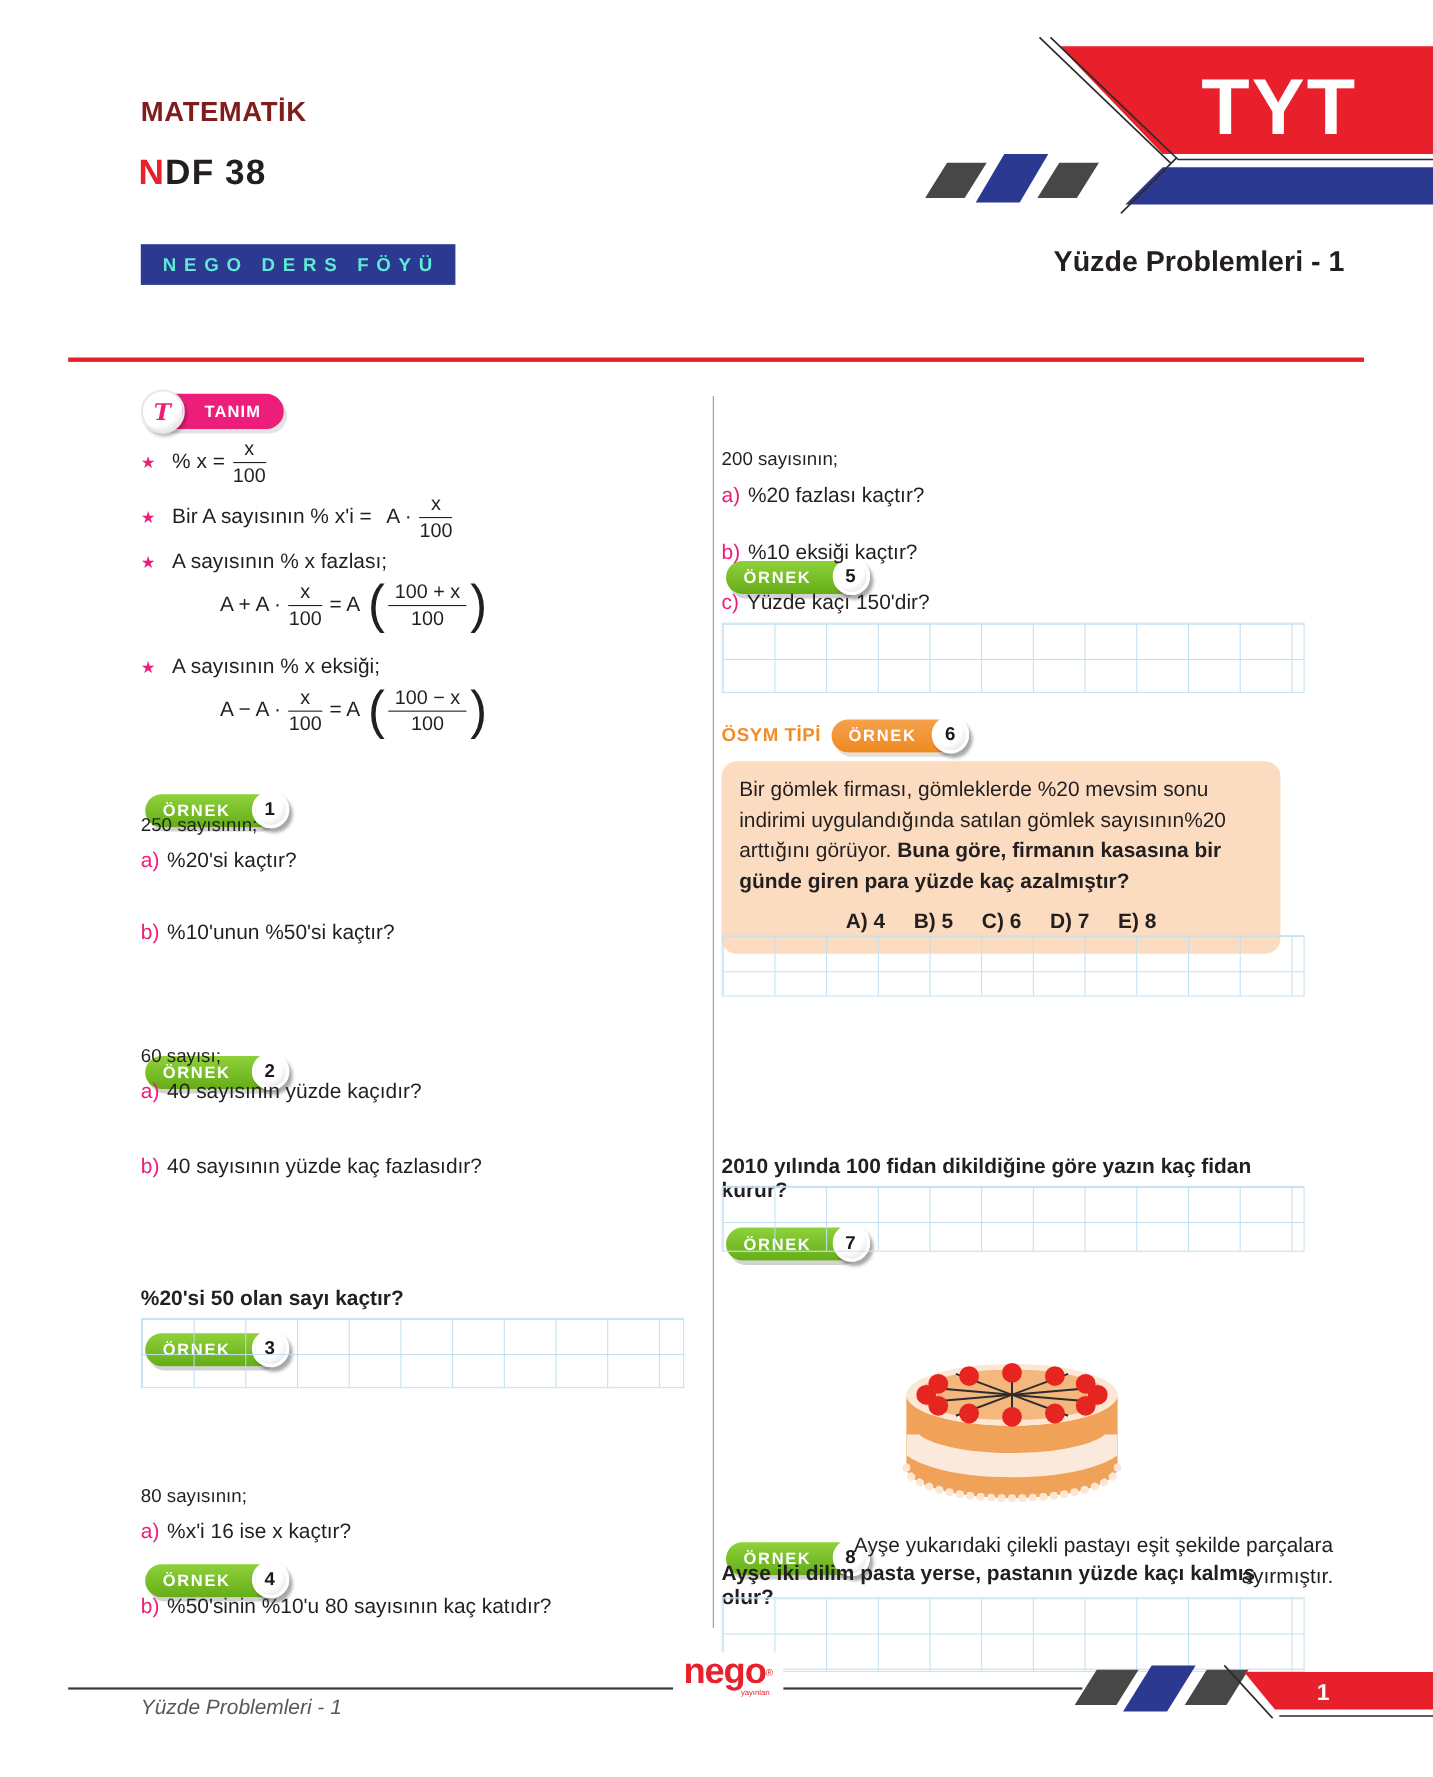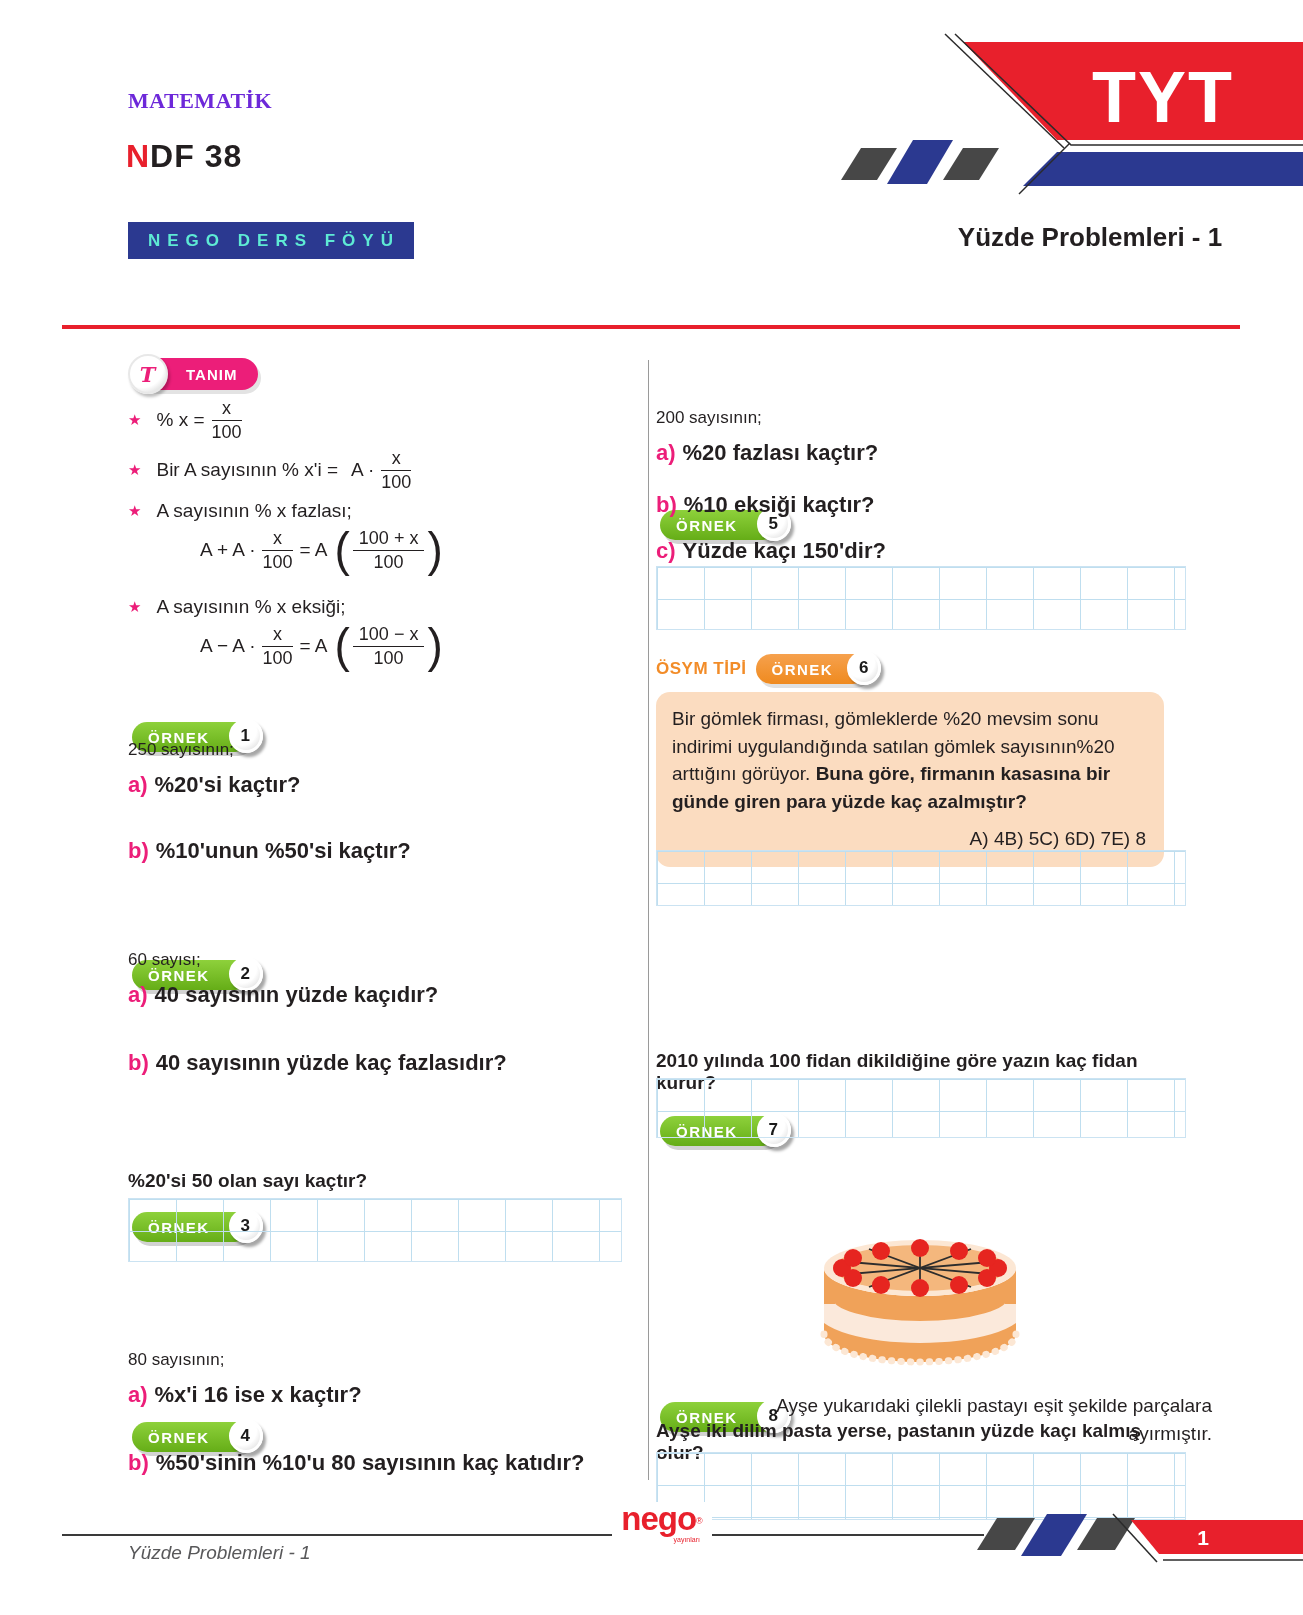--- a/index.html
+++ b/index.html
@@ -1,21 +1,21 @@
 <!DOCTYPE html>
 <html><head>
 <meta charset="utf-8">
 <style>
   html,body{margin:0;padding:0;background:#fff;}
   .page{position:relative;width:1303px;height:1615px;background:#fff;overflow:hidden;
         font-family:"Liberation Sans", sans-serif;color:#231F20;}
   .abs{position:absolute;}
 
   
-  .subject{left:128px;top:88px;font-size:22px;font-weight:700;color:#6d28d9;letter-spacing:.5px;font-family:Liberation Serif, serif;}
+  .subject{left:128px;top:88px;font-size:25px;font-weight:700;color:#7f1d1d;letter-spacing:.5px;}
   .code{left:126px;top:138px;font-size:32px;font-weight:700;letter-spacing:1px;}
   .code .n{color:#E8202C;}
   .series{left:128px;top:222px;background:#2B3990;color:#5eead4;font-size:17px;font-weight:700;
           letter-spacing:7px;padding:9px 14px 8px 20px;}
   .topic-title{left:940px;top:222px;width:300px;text-align:center;font-size:26px;font-weight:700;}
   .red-rule{left:62px;top:325px;width:1178px;height:4px;background:#E8202C;}
   .col-divider{left:648px;top:360px;width:1px;height:1120px;background:#9a9a9a;}
 
   
   .badge-ornek{position:relative;width:118px;height:30px;border-radius:15px;
@@ -44,35 +44,35 @@
   
   .f-row{display:flex;align-items:center;font-size:19px;gap:7px;}
   .star{color:#EC1E79;font-size:15px;margin-right:8px;}
   .frac{display:inline-block;text-align:center;font-size:18px;line-height:1.15;}
   .frac .fn{display:block;border-bottom:1.7px solid #231F20;padding:0 6px 1px;}
   .frac .fd{display:block;padding-top:1px;}
   .bp{font-size:46px;font-weight:400;line-height:.9;transform:scaleY(1.05);}
 
   
   .intro{font-size:17px;font-weight:400;}
-  .q{font-size:22px;font-weight:700;}
+  .q{font-size:19px;font-weight:400;}
   .q .lab{color:#EC1E79;margin-right:7px;}
   .body-text{font-size:19px;line-height:1.45;text-align:justify;}
   .bold-q{font-size:19px;font-weight:700;}
 
   
   .grid{background-image:
         linear-gradient(to right,#BFDEEF 1px,transparent 1px),
         linear-gradient(to bottom,#BFDEEF 1px,transparent 1px);
         background-size:47px 32px;border:1px solid #CBE3F2;box-sizing:border-box;}
 
   
   .peach{width:508px;background:#FBDCC0;border-radius:14px;padding:13px 16px 12px;box-sizing:border-box;
          font-size:19px;line-height:1.45;}
-  .peach .opts{display:flex;justify-content:flex-end;padding:10px 2px 2px;font-weight:400;}
+  .peach .opts{display:flex;justify-content:center;padding:10px 2px 2px;font-weight:700;gap:26px;}
 
   
   .foot-line{height:2px;background:#3a3a3a;}
   .foot-left{left:128px;top:1542px;font-size:19px;font-style:italic;color:#58585A;}
   .nego{left:612px;top:1502px;width:100px;text-align:center;background:#fff;line-height:1;}
   .nego .word{color:#E8202C;font-size:33px;font-weight:700;letter-spacing:-1px;}
   .nego sup{color:#E8202C;font-size:9px;}
   .nego .sub{color:#E8202C;font-size:7px;text-align:right;margin-top:1px;padding-right:12px;}
 </style>
 </head>

